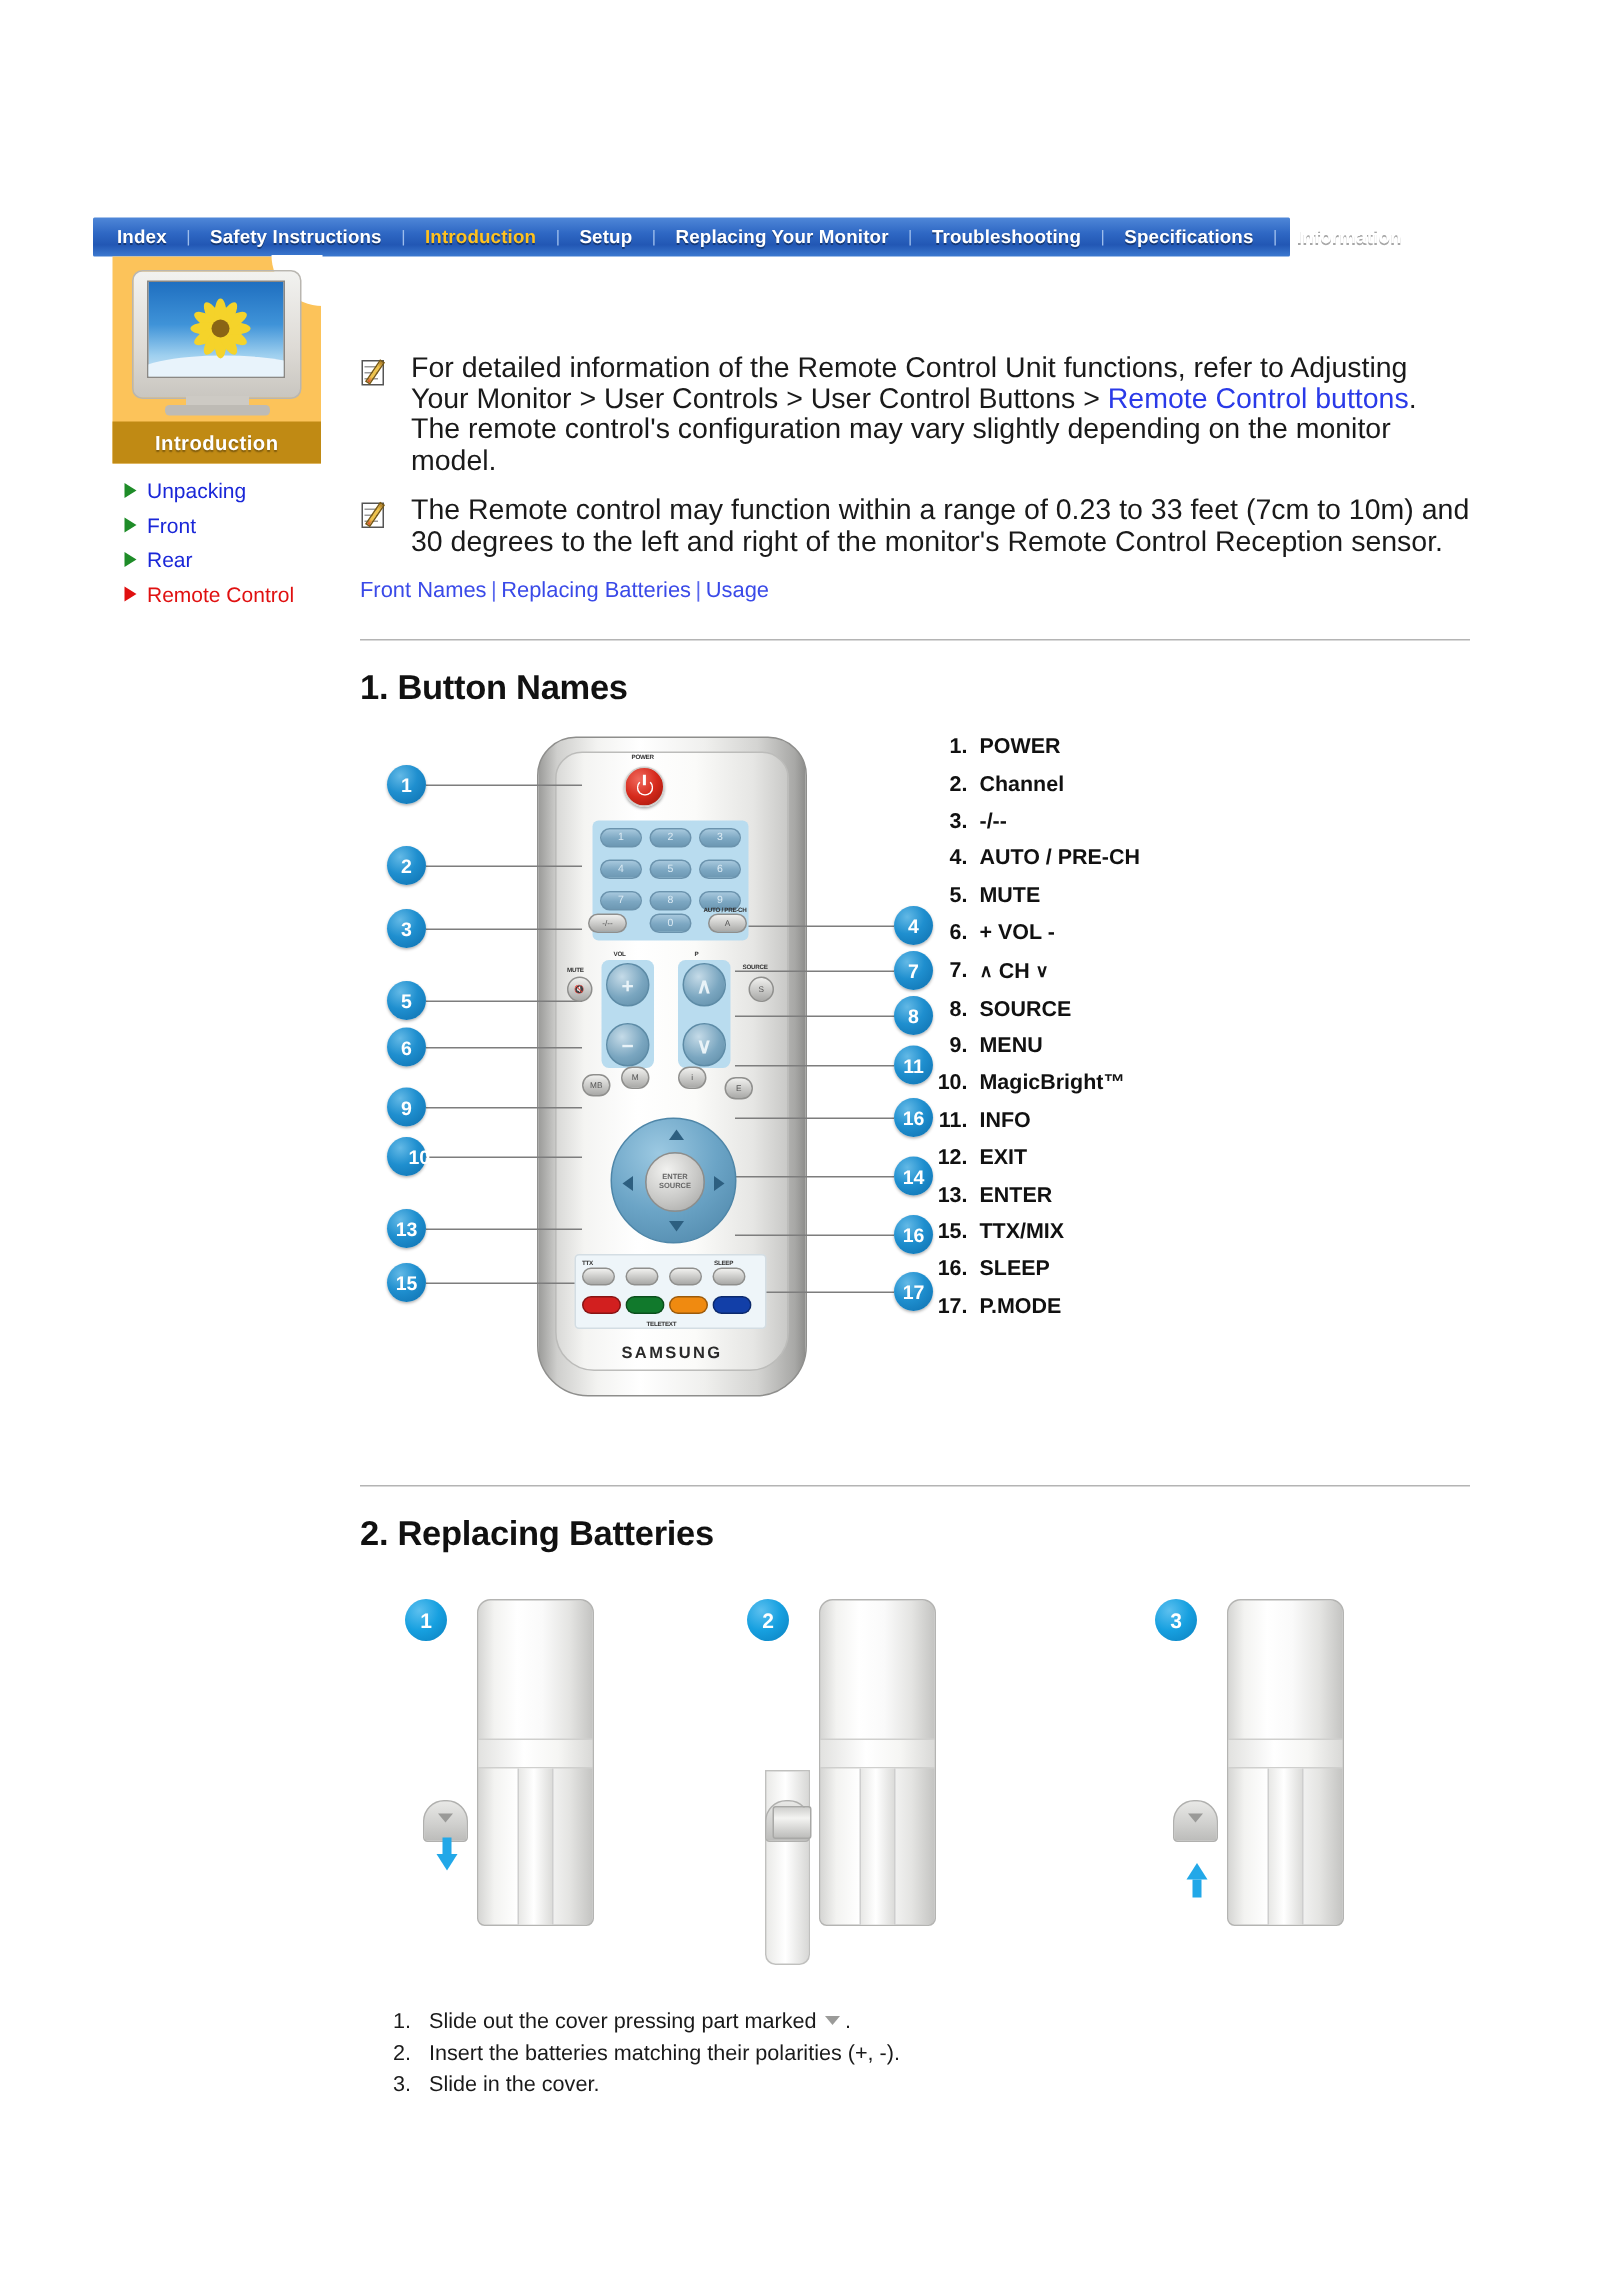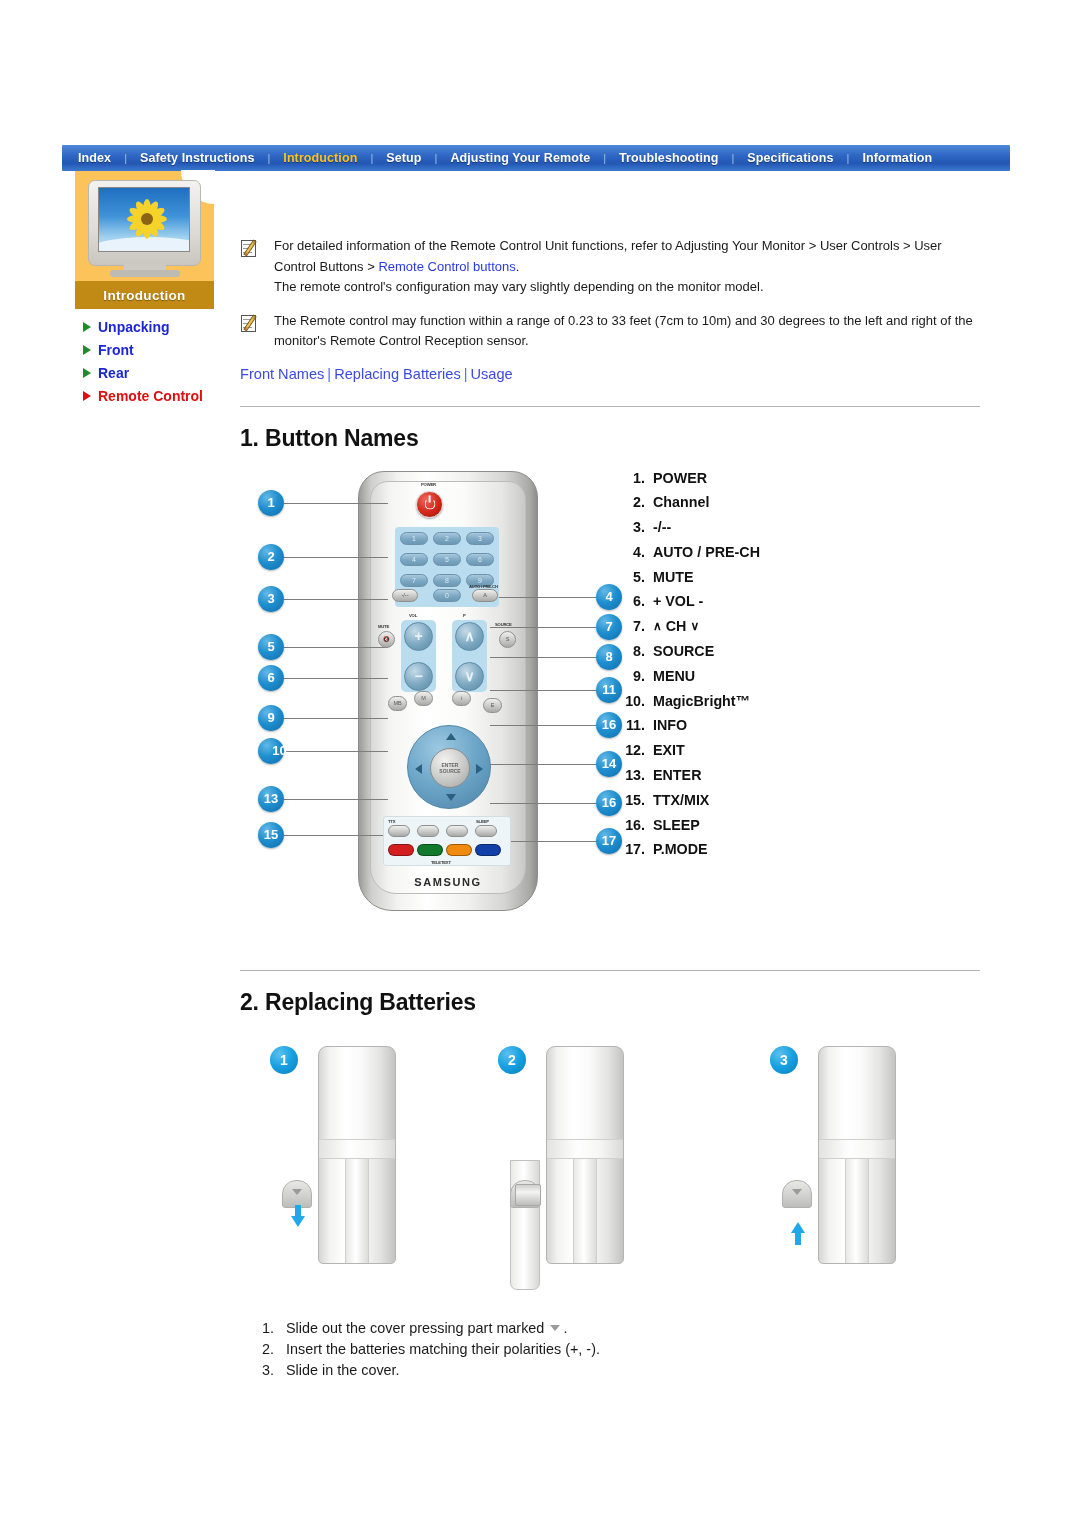--- a/index.html
+++ b/index.html
@@ -13,21 +13,21 @@
     position: relative;
     width: 1080px; height: 1528px;
     background: #ffffff;
     overflow: hidden;
   }
 
   
   .navbar {
     position: absolute;
     left: 62px; top: 145px;
-    width: 948px; height: 26px;
+    width: 798px; height: 26px;
     background: linear-gradient(to bottom, #4f87d8 0%, #2f68c4 40%, #2257b4 70%, #3c79d0 100%);
     display: flex; align-items: center;
     padding-left: 14px;
     border-radius: 1px;
   }
   .nav-item {
     color: #ffffff;
     font-size: 12.5px;
     font-weight: bold;
     letter-spacing: .1px;
@@ -131,21 +131,21 @@
     font-size: 14px;
   }
   .sb-arrow {
     width: 0; height: 0;
     border-left: 8px solid #1e8c28;
     border-top: 5px solid transparent;
     border-bottom: 5px solid transparent;
     margin-right: 7px;
   }
   .sb-link.current .sb-arrow { border-left-color: #e01010; }
-  .sb-label { color: #1a27d8; font-weight: bold; }
+  .sb-label { color: #1a27d8; }
   .sb-link.current .sb-label { color: #e01010; }
 
   
   .content {
     position: absolute;
     left: 240px; top: 236px;
     width: 740px;
   }
   .note-row { display: flex; margin-bottom: 13px; }
   .note-icon {
@@ -165,21 +165,21 @@
     width: 9px; height: 1px; background: #999;
   }
   .ni-pencil {
     position: absolute; left: 8px; top: 0px;
     width: 4px; height: 18px;
     background: linear-gradient(to bottom, #b07a1e 0%, #f0c44a 25%, #f0c44a 75%, #d84a22 100%);
     transform: rotate(34deg);
     border: .6px solid #7a5a12;
   }
   .note-text {
-    font-size: 13px;
+    font-size: 19px;
     line-height: 20.5px;
     color: #1a1a1a;
   }
   .note-text a, .inline-link {
     color: #2a3ae8;
     text-decoration: none;
   }
   .crumbs {
     margin-top: 14px;
     font-size: 14.6px;
@@ -502,21 +502,21 @@
 
   <div class="navbar" id="navbar">
       <span class="nav-item">Index</span>
       <span class="nav-sep">|</span>
       <span class="nav-item">Safety Instructions</span>
       <span class="nav-sep">|</span>
       <span class="nav-item active">Introduction</span>
       <span class="nav-sep">|</span>
       <span class="nav-item">Setup</span>
       <span class="nav-sep">|</span>
-      <span class="nav-item">Adjusting Your Remote</span>
+      <span class="nav-item">Replacing Your Monitor</span>
       <span class="nav-sep">|</span>
       <span class="nav-item">Troubleshooting</span>
       <span class="nav-sep">|</span>
       <span class="nav-item">Specifications</span>
       <span class="nav-sep">|</span>
       <span class="nav-item">Information</span>
     </div>
 
   <div class="sidebar">
     <div class="sb-panel">

